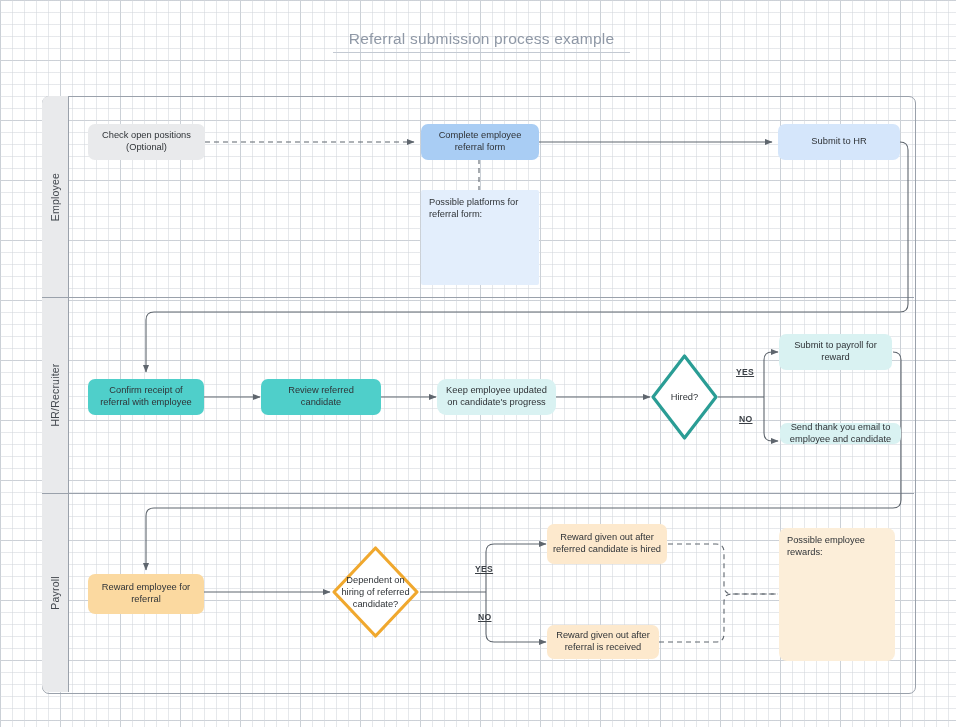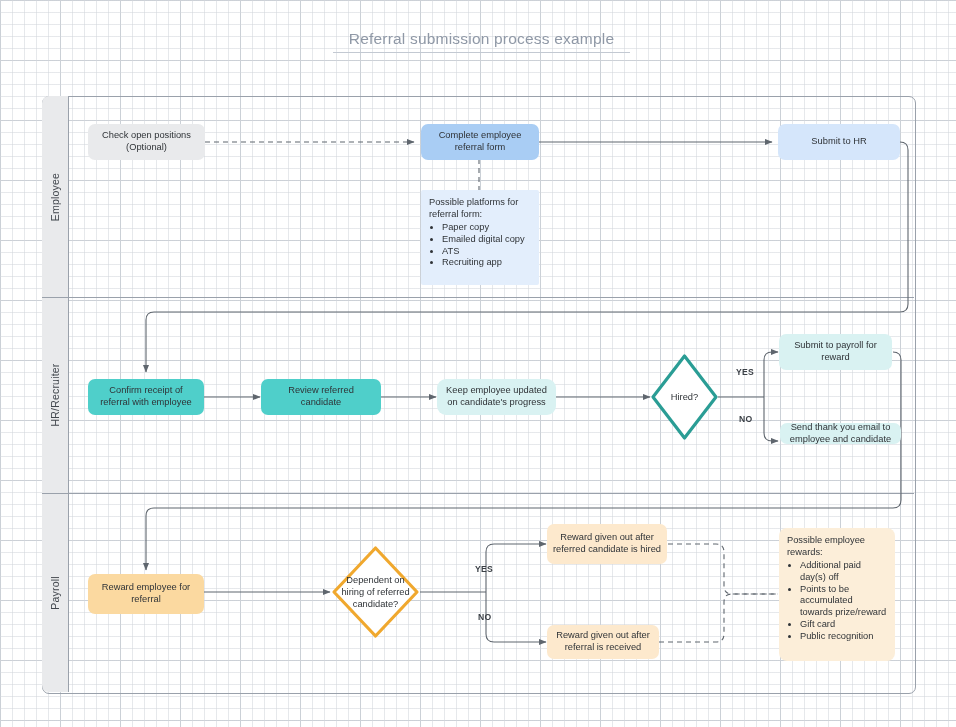--- a/index.html
+++ b/index.html
@@ -76,21 +76,21 @@
     display:flex;align-items:center;justify-content:center;
   }
   .diamond .dia-shape{
     position:absolute;left:0;top:0;width:100%;height:100%;
   }
   .diamond .dia-txt{
     position:relative;z-index:2;text-align:center;
     font-size:9.3px;line-height:1.3;color:#2f3337;width:80%;
   }
   .edge-label{
-    position:absolute;font-size:8.6px;font-weight:bold;color:#3a3f45;letter-spacing:.3px;
+    position:absolute;font-size:8.6px;font-weight:bold;color:#3a3f45;letter-spacing:.3px;text-decoration:underline;
   }
 </style>
 </head>
 <body>
 
 <div id="canvas"></div>
 
 <div class="title-wrap">
   <div class="doc-title">Referral submission process example</div>
 </div>
@@ -148,26 +148,20 @@
 </svg>
 
 <div class="node n-grey" style="left:88px;top:124px;width:117px;height:36px;">Check open positions (Optional)</div>
 
 <div class="node n-blue" style="left:421px;top:124px;width:118px;height:36px;">Complete employee referral form</div>
 
 <div class="node n-bluelt" style="left:778px;top:124px;width:122px;height:36px;">Submit to HR</div>
 
 <div class="node n-note-blue" style="left:421px;top:190px;width:118px;height:95px;flex-direction:column;">
   <span class="note-title">Possible platforms for referral form:</span>
-  <ul class="note-list">
-    <li>Paper copy</li>
-    <li>Emailed digital copy</li>
-    <li>ATS</li>
-    <li>Recruiting app</li>
-  </ul>
 </div>
 
 <div class="node n-teal" style="left:88px;top:379px;width:116px;height:36px;">Confirm receipt of referral with employee</div>
 
 <div class="node n-teal" style="left:261px;top:379px;width:120px;height:36px;">Review referred candidate</div>
 
 <div class="node n-teallt" style="left:437px;top:379px;width:119px;height:36px;border-radius:9px;">Keep employee updated on candidate's progress</div>
 
 <div class="diamond" style="left:650px;top:353px;width:69px;height:88px;">
   <svg class="dia-shape" viewBox="0 0 69 88" preserveAspectRatio="none">
@@ -194,19 +188,13 @@
 
 <div class="edge-label" style="left:475px;top:564px;">YES</div>
 <div class="edge-label" style="left:478px;top:612px;">NO</div>
 
 <div class="node n-orangelt" style="left:547px;top:524px;width:120px;height:40px;">Reward given out after referred candidate is hired</div>
 
 <div class="node n-orangelt" style="left:547px;top:625px;width:112px;height:34px;">Reward given out after referral is received</div>
 
 <div class="node n-note-orange" style="left:779px;top:528px;width:116px;height:133px;flex-direction:column;">
   <span class="note-title">Possible employee rewards:</span>
-  <ul class="note-list">
-    <li>Additional paid day(s) off</li>
-    <li>Points to be accumulated towards prize/reward</li>
-    <li>Gift card</li>
-    <li>Public recognition</li>
-  </ul>
 </div>
 
 </body></html>

